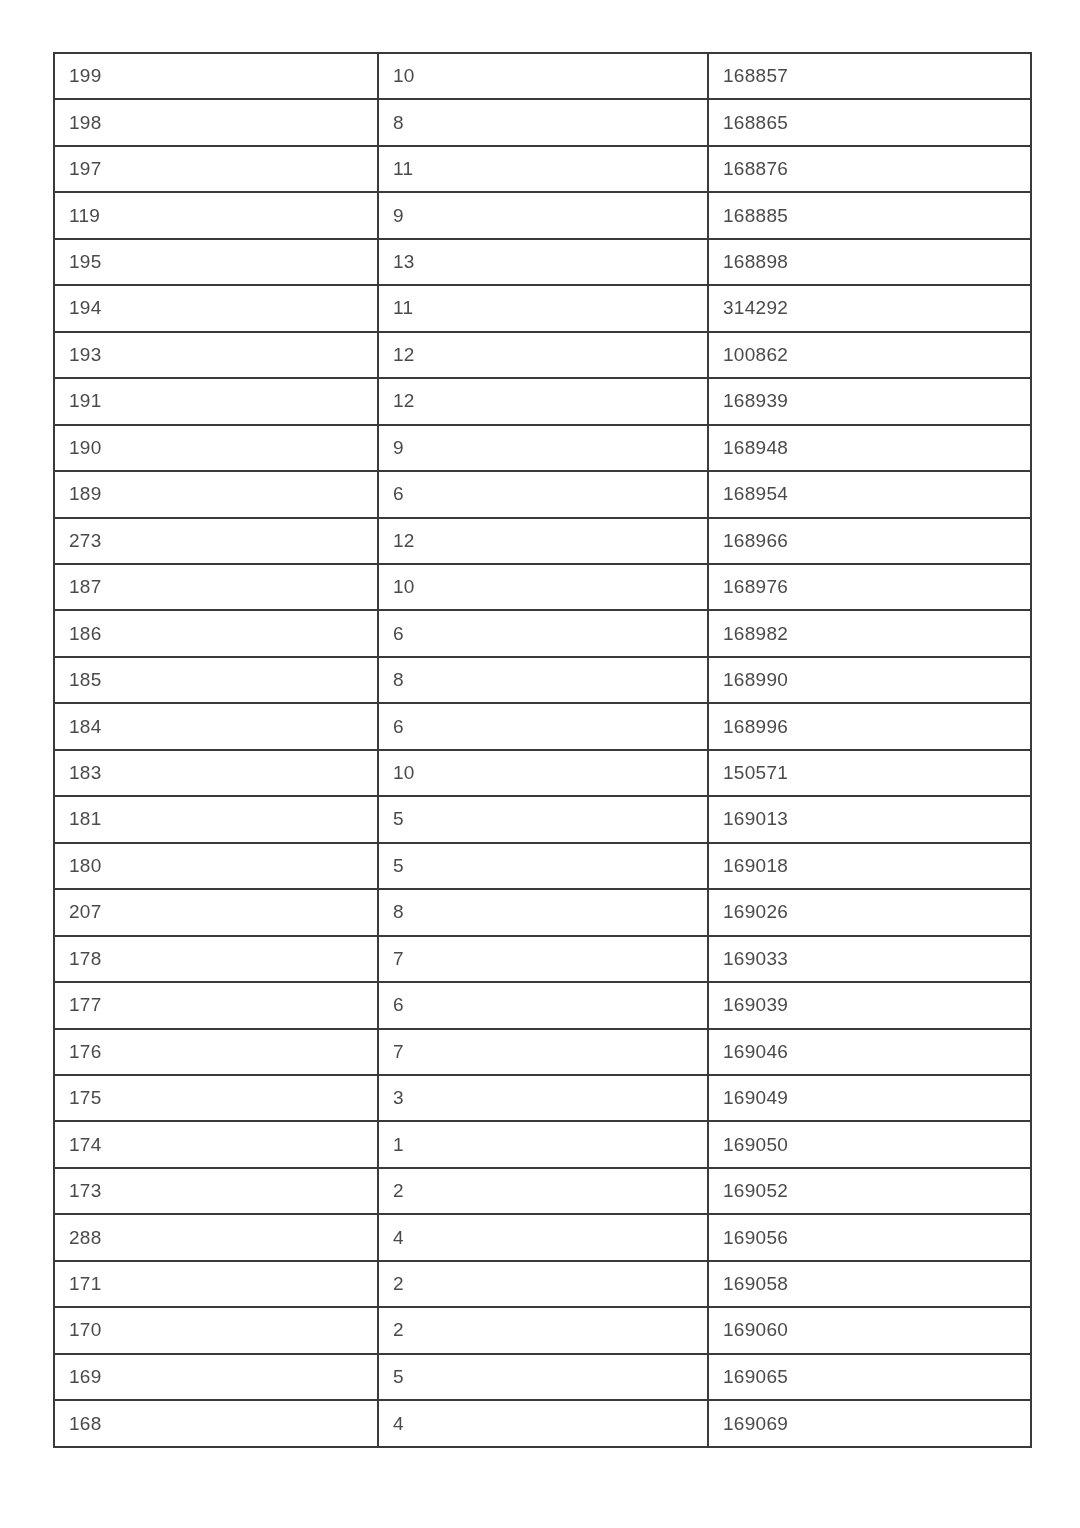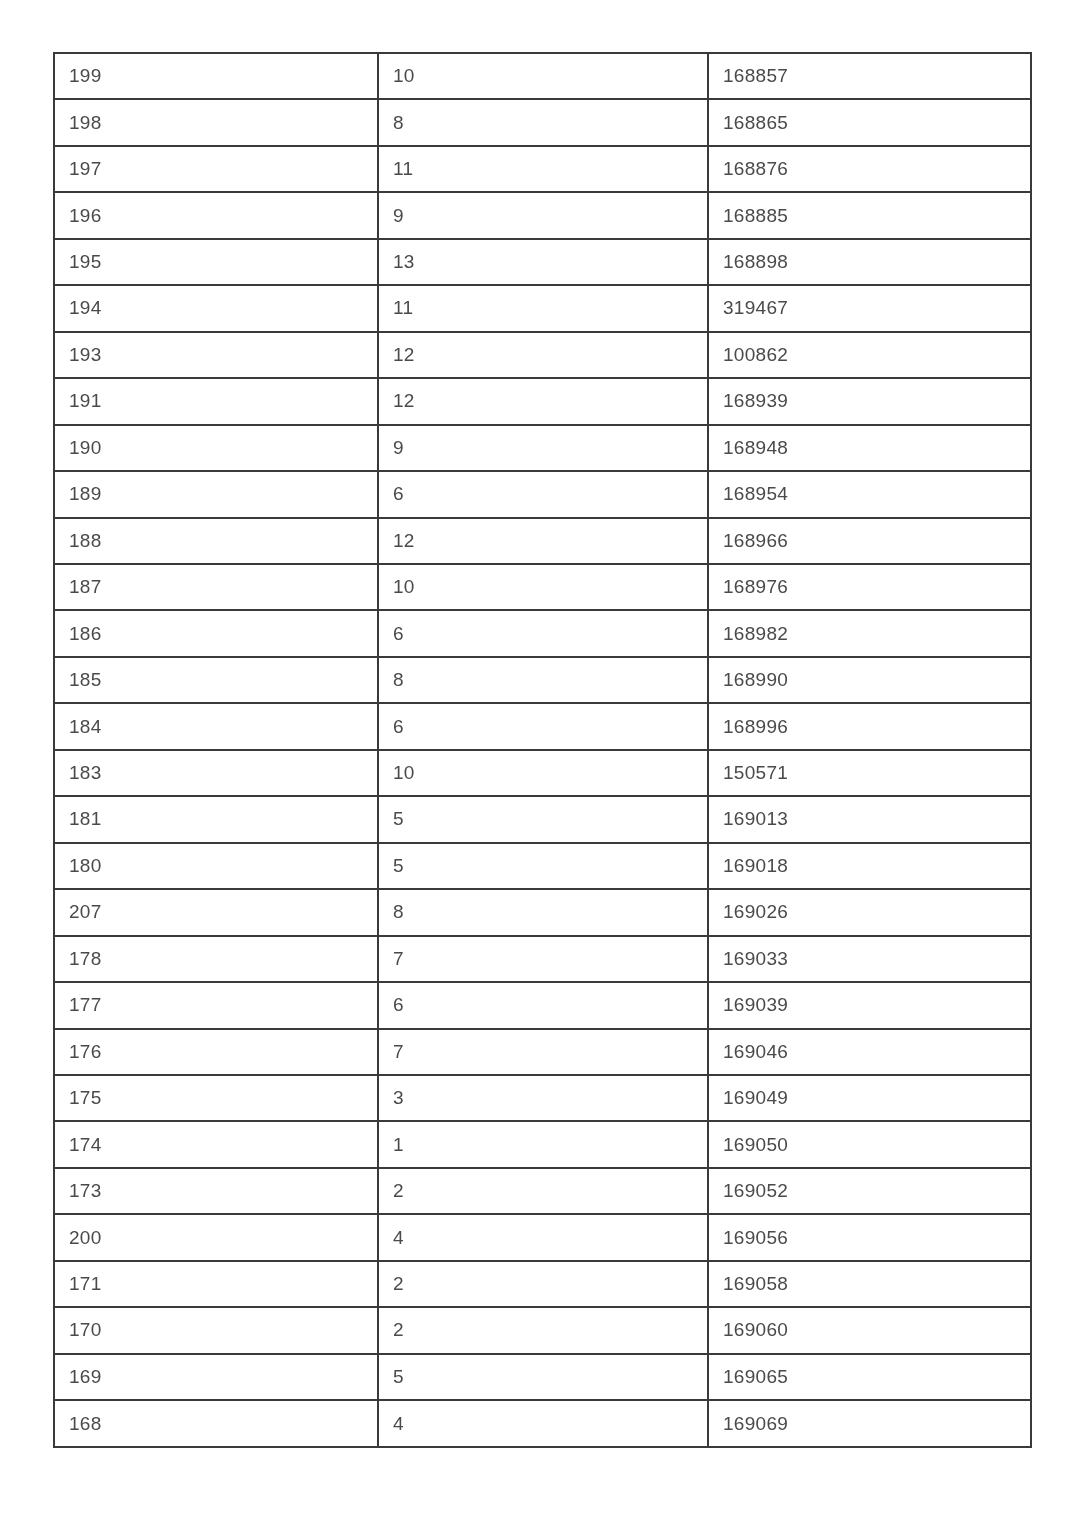--- a/index.html
+++ b/index.html
@@ -58,33 +58,33 @@
           <td>198</td>
           <td>8</td>
           <td>168865</td>
         </tr>
         <tr>
           <td>197</td>
           <td>11</td>
           <td>168876</td>
         </tr>
         <tr>
-          <td>196</td>
+          <td>119</td>
           <td>9</td>
           <td>168885</td>
         </tr>
         <tr>
           <td>195</td>
           <td>13</td>
           <td>168898</td>
         </tr>
         <tr>
           <td>194</td>
           <td>11</td>
-          <td>319467</td>
+          <td>314292</td>
         </tr>
         <tr>
           <td>193</td>
           <td>12</td>
           <td>100862</td>
         </tr>
         <tr>
           <td>191</td>
           <td>12</td>
           <td>168939</td>
@@ -93,21 +93,21 @@
           <td>190</td>
           <td>9</td>
           <td>168948</td>
         </tr>
         <tr>
           <td>189</td>
           <td>6</td>
           <td>168954</td>
         </tr>
         <tr>
-          <td>188</td>
+          <td>273</td>
           <td>12</td>
           <td>168966</td>
         </tr>
         <tr>
           <td>187</td>
           <td>10</td>
           <td>168976</td>
         </tr>
         <tr>
           <td>186</td>
@@ -168,21 +168,21 @@
           <td>174</td>
           <td>1</td>
           <td>169050</td>
         </tr>
         <tr>
           <td>173</td>
           <td>2</td>
           <td>169052</td>
         </tr>
         <tr>
-          <td>200</td>
+          <td>288</td>
           <td>4</td>
           <td>169056</td>
         </tr>
         <tr>
           <td>171</td>
           <td>2</td>
           <td>169058</td>
         </tr>
         <tr>
           <td>170</td>

